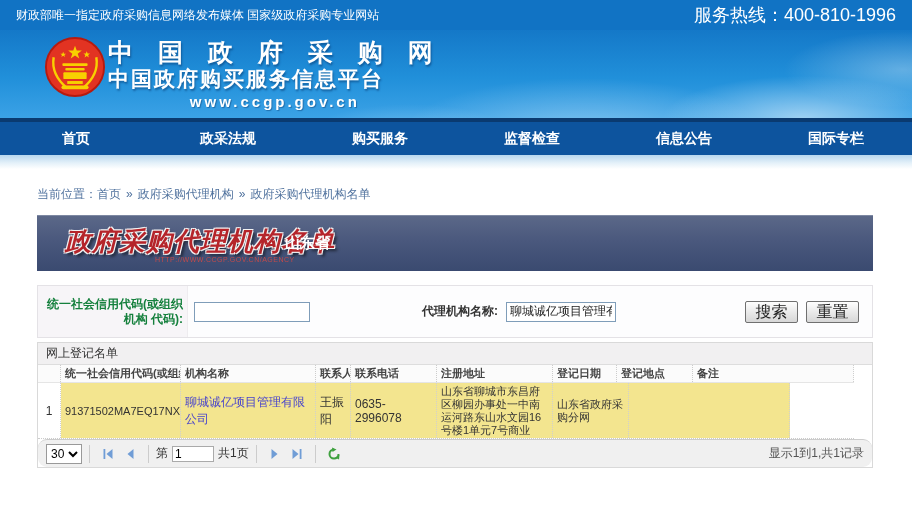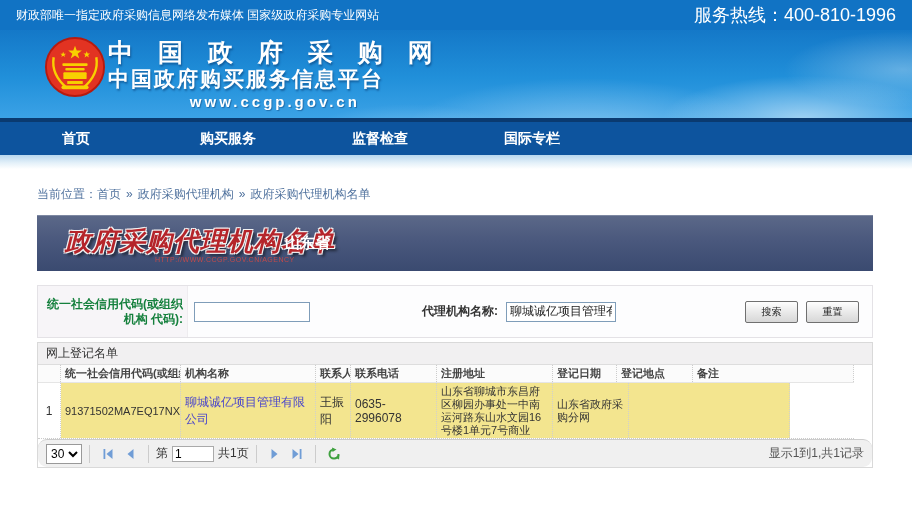--- a/index.html
+++ b/index.html
@@ -45,21 +45,21 @@
   .banner-url { position:absolute; left:118px; top:40px; font-size:7px; color:#c24a4a; letter-spacing:.5px; }
   .banner-region { position:absolute; left:248px; top:18px; font-size:15px; font-weight:bold; color:#fff; }
 
   
   .form-box { width:836px; margin:14px 0 0 37px; height:53px; border:1px solid #e4e2e6; background:#fdfdfe; display:flex; align-items:center; }
   .form-label-cell { width:150px; height:100%; background:#f7f5f8; border-right:1px solid #eeecef; display:flex; align-items:center; justify-content:center; text-align:right; font-size:12px; font-weight:bold; color:#15803d; line-height:15px; padding:0 4px; }
   .text-input { height:20px; border:1px solid #7f9db9; background:#fff; font-size:12px; padding:0 3px; color:#222; }
   .input-code { width:116px; margin-left:6px; }
   .label-name { margin-left:112px; font-size:12px; font-weight:bold; color:#333; white-space:nowrap; }
   .input-name { width:110px; margin-left:8px; }
-  .btn { width:53px; height:22px; font-size:10px; color:#222; border:1px solid #707070; border-radius:2px; background:linear-gradient(180deg,#fefefe 0%, #e8e8e8 55%, #d7d7d7 100%); cursor:pointer; }
+  .btn { width:53px; height:22px; font-size:16px; color:#222; border:1px solid #707070; border-radius:2px; background:linear-gradient(180deg,#fefefe 0%, #e8e8e8 55%, #d7d7d7 100%); cursor:pointer; }
   .btn-search { margin-left:auto; }
   .btn-reset { margin-left:8px; margin-right:13px; }
 
   
   .table-box { width:836px; margin:4px 0 0 37px; border:1px solid #d9d9d9; background:#fff; }
   .tb-band { height:22px; background:#f1f0f1; border-bottom:1px solid #ddd; font-size:12px; color:#333; display:flex; align-items:center; padding-left:8px; }
   .grid-head { display:flex; width:816px; height:18px; background:#fbfbfb; border-bottom:1px solid #e5e5e5; }
   .th { font-size:11px; font-weight:bold; color:#444; display:flex; align-items:center; padding-left:4px; white-space:nowrap; overflow:hidden; border-right:1px dotted #ccc; }
   .grid-row { display:flex; width:816px; height:56px; border-bottom:1px dotted #ccc; }
   .td { display:flex; align-items:center; padding:0 4px; border-right:1px dotted #cfcfcf; font-size:12px; color:#333; overflow:hidden; }
@@ -114,22 +114,24 @@
   </svg>
   <div class="title-block">
     <div class="site-title">中 国 政 府 采 购 网</div>
     <div class="site-subtitle">中国政府购买服务信息平台</div>
     <div class="site-url">www.ccgp.gov.cn</div>
   </div>
 </div>
 
 <div class="nav">
   <div class="nav-item">首页</div>
+  <div class="nav-item">政采法规</div>
   <div class="nav-item">购买服务</div>
   <div class="nav-item">监督检查</div>
+  <div class="nav-item">信息公告</div>
   <div class="nav-item">国际专栏</div>
 </div>
 <div class="nav-fade"></div>
 
 <div class="breadcrumb">
   <span>当前位置：</span><a>首页</a><span class="sep">»</span><a>政府采购代理机构</a><span class="sep">»</span><span>政府采购代理机构名单</span>
 </div>
 
 <div class="banner">
   <div class="banner-title">政府采购代理机构名单</div>

